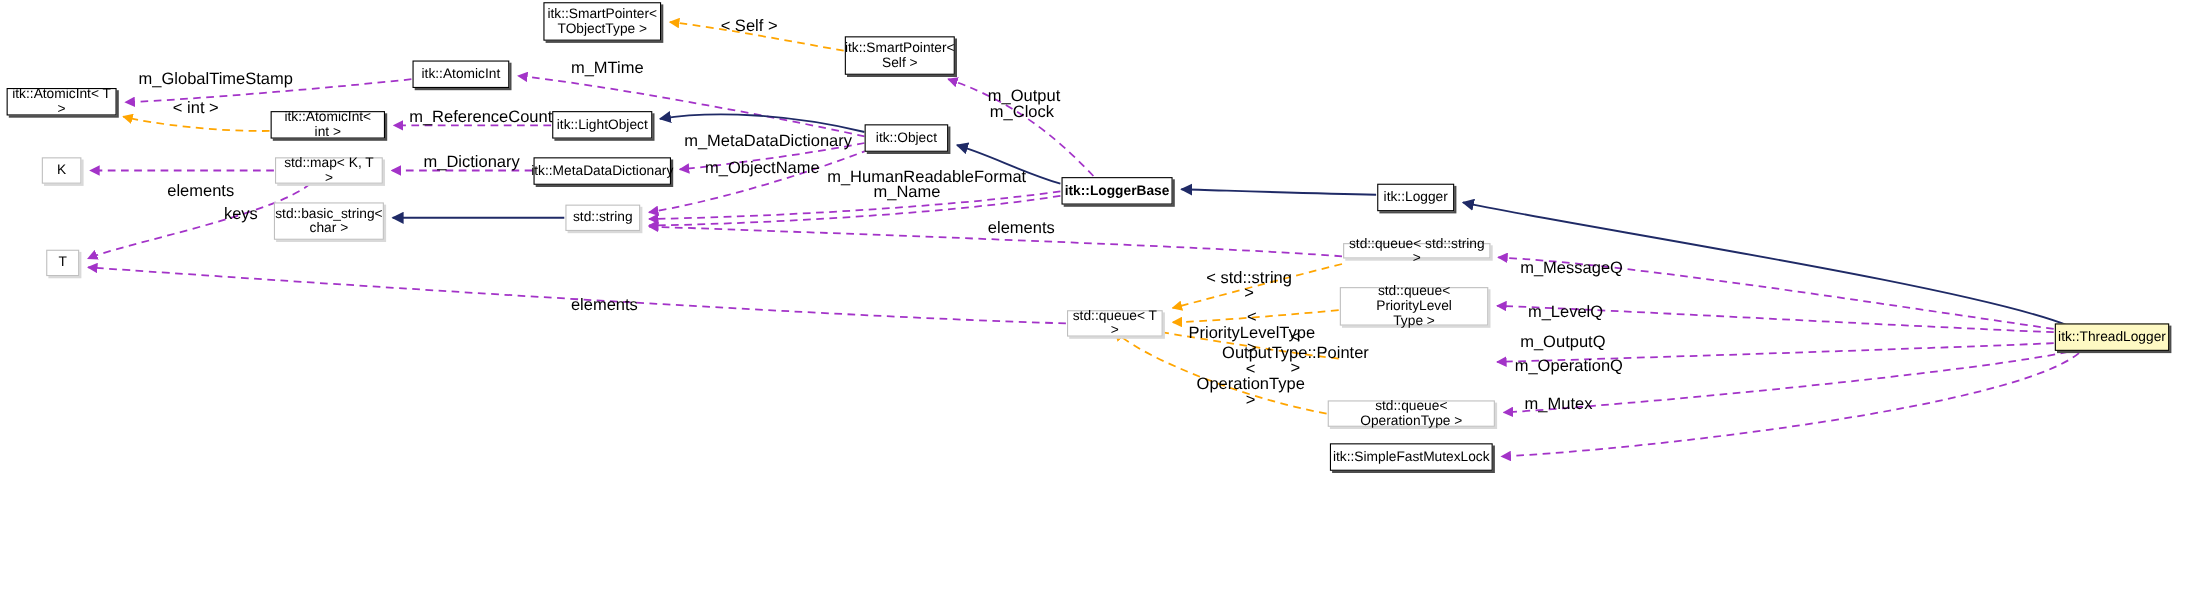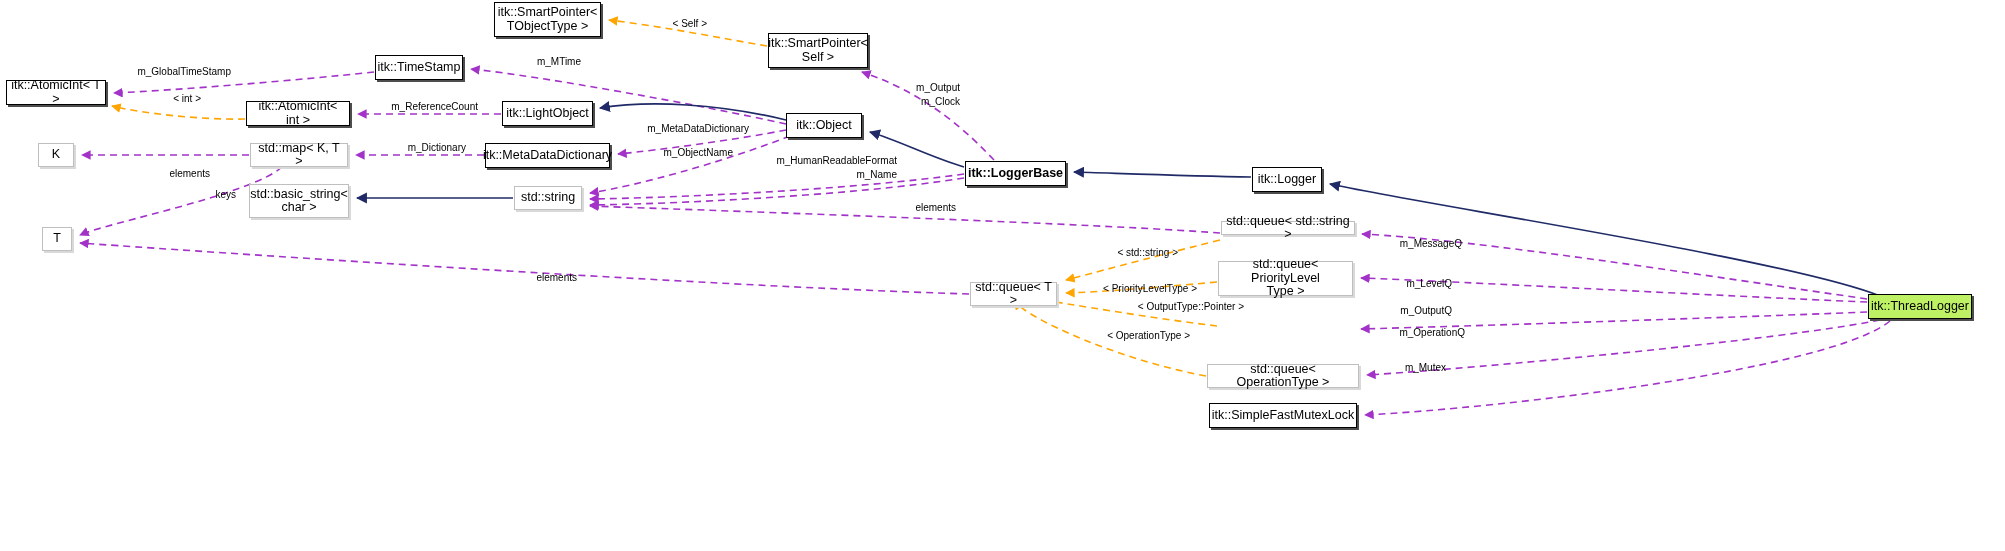--- a/index.html
+++ b/index.html
@@ -44,32 +44,32 @@
     border: 1px solid #000000;
     box-shadow: 2px 2px 0 0 #4d4d4d;
   }
   
   .node.tmpl {
     border: 1px solid #bfbfbf;
     box-shadow: 2px 2px 0 0 #d9d9d9;
   }
   
   .node.focus {
-    background: #bef264;
+    background: #fef9c3;
     border: 1px solid #000000;
     box-shadow: 2px 2px 0 0 #4d4d4d;
   }
   .edge-label {
     position: absolute;
-    font-size: 10px;
+    font-size: 15px;
     line-height: 14px;
     color: #000000;
     background: transparent;
     white-space: pre-line;
-    text-align: right;
+    text-align: center;
   }
 </style>
 </head>
 <body>
 
 <div id="diagram">
 
   <svg class="edges" viewBox="0 0 2005 551" xmlns="http://www.w3.org/2000/svg">
     <defs>
       <marker id="arrU" viewBox="0 0 10 10" refX="9" refY="5" markerWidth="6" markerHeight="6" orient="auto-start-reverse">
@@ -150,21 +150,21 @@
     </g>
   </svg>
 
   <div class="node cls" style="left:6px;top:80px;width:100px;height:25px;">itk::AtomicInt&lt; T &gt;</div>
   <div class="node tmpl" style="left:38px;top:143px;width:36px;height:24px;">K</div>
   <div class="node tmpl" style="left:42px;top:227px;width:30px;height:24px;">T</div>
   <div class="node cls" style="left:246px;top:101px;width:104px;height:25px;">itk::AtomicInt&lt; int &gt;</div>
   <div class="node tmpl" style="left:250px;top:143px;width:98px;height:24px;">std::map&lt; K, T &gt;</div>
   <div class="node tmpl" style="left:249px;top:184px;width:100px;height:34px;">std::basic_string&lt;
 char &gt;</div>
-  <div class="node cls" style="left:375px;top:55px;width:88px;height:25px;">itk::TimeStamp</div>
+  <div class="node cls" style="left:375px;top:55px;width:88px;height:25px;">itk::AtomicInt</div>
   <div class="node cls" style="left:494px;top:2px;width:107px;height:35px;">itk::SmartPointer&lt;
 TObjectType &gt;</div>
   <div class="node cls" style="left:502px;top:101px;width:91px;height:25px;">itk::LightObject</div>
   <div class="node cls" style="left:485px;top:143px;width:125px;height:25px;">itk::MetaDataDictionary</div>
   <div class="node tmpl" style="left:514px;top:186px;width:68px;height:24px;">std::string</div>
   <div class="node cls" style="left:768px;top:33px;width:100px;height:35px;">itk::SmartPointer&lt;
 Self &gt;</div>
   <div class="node cls" style="left:786px;top:113px;width:76px;height:25px;">itk::Object</div>
   <div class="node cls" style="left:965px;top:161px;width:101px;height:25px;font-weight:bold;">itk::LoggerBase</div>
   <div class="node cls" style="left:1252px;top:167px;width:70px;height:25px;">itk::Logger</div>

